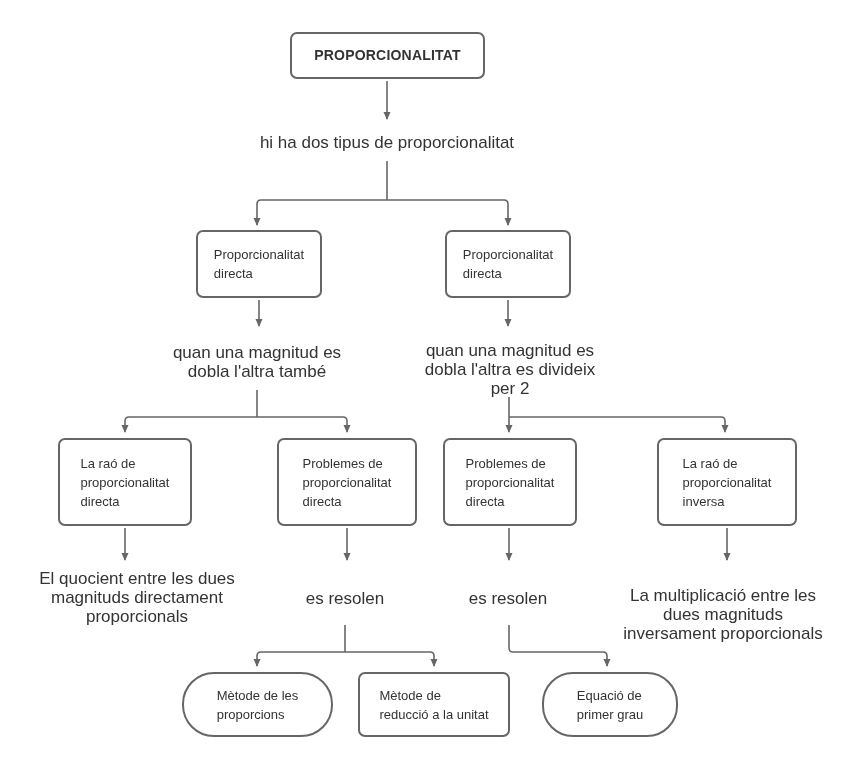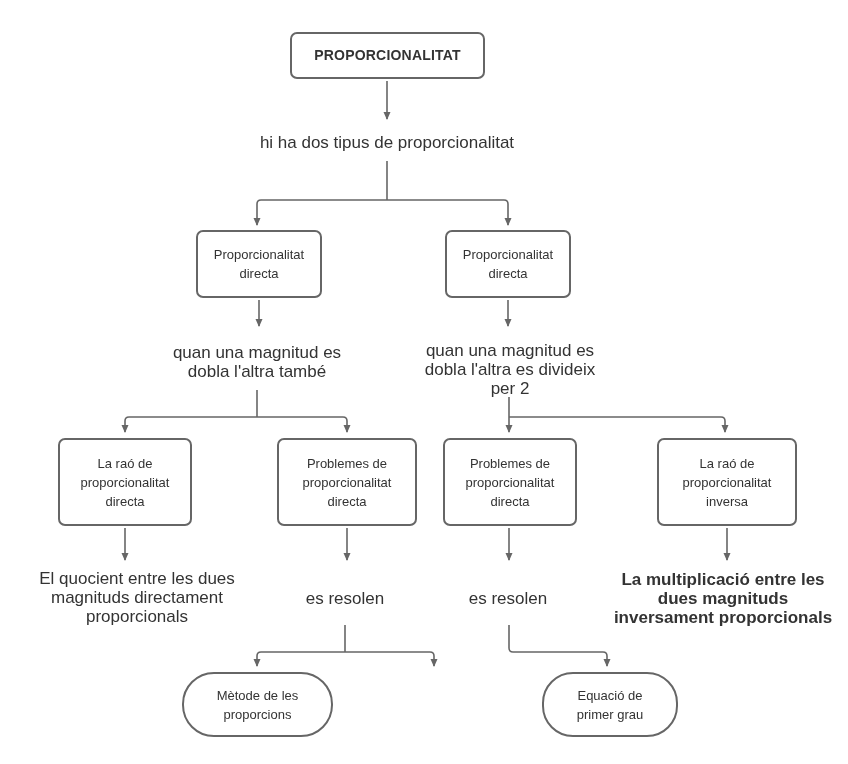--- a/index.html
+++ b/index.html
@@ -14,21 +14,20 @@
   .node {
     position: absolute;
     box-sizing: border-box;
     border: 2px solid var(--node-border, #666666);
     border-radius: 7px;
     background: var(--node-fill, #ffffff);
     color: var(--text, #333333);
     display: flex;
     align-items: center;
     justify-content: center;
-    text-align: center;
     white-space: pre-line;
     font-size: 13px;
     line-height: 19px;
   }
   .node.root {
     font-weight: bold;
     font-size: 14px;
     letter-spacing: 0.2px;
   }
   .flabel {
@@ -117,24 +116,26 @@
 inversa</div>
 
   <div class="flabel" style="left:32px; top:569px; width:210px;">El quocient entre les dues
 magnituds directament
 proporcionals</div>
 
   <div class="flabel" style="left:295px; top:589px; width:100px;">es resolen</div>
 
   <div class="flabel" style="left:458px; top:589px; width:100px;">es resolen</div>
 
-  <div class="flabel" style="left:611px; top:570px; width:224px;font-weight:bold;">La multiplicació entre les
+  <div class="flabel" style="left:611px; top:586px; width:224px;">La multiplicació entre les
 dues magnituds
 inversament proporcionals</div>
 
   <div class="node" style="left:182px; top:672px; width:151px; height:65px;border-radius:32px;">Mètode de les
 proporcions</div>
 
+  <div class="node" style="left:358px; top:672px; width:152px; height:65px;">Mètode de
+reducció a la unitat</div>
 
   <div class="node" style="left:542px; top:672px; width:136px; height:65px;border-radius:31px;">Equació de
 primer grau</div>
 
 </div>
 
 </body></html>

